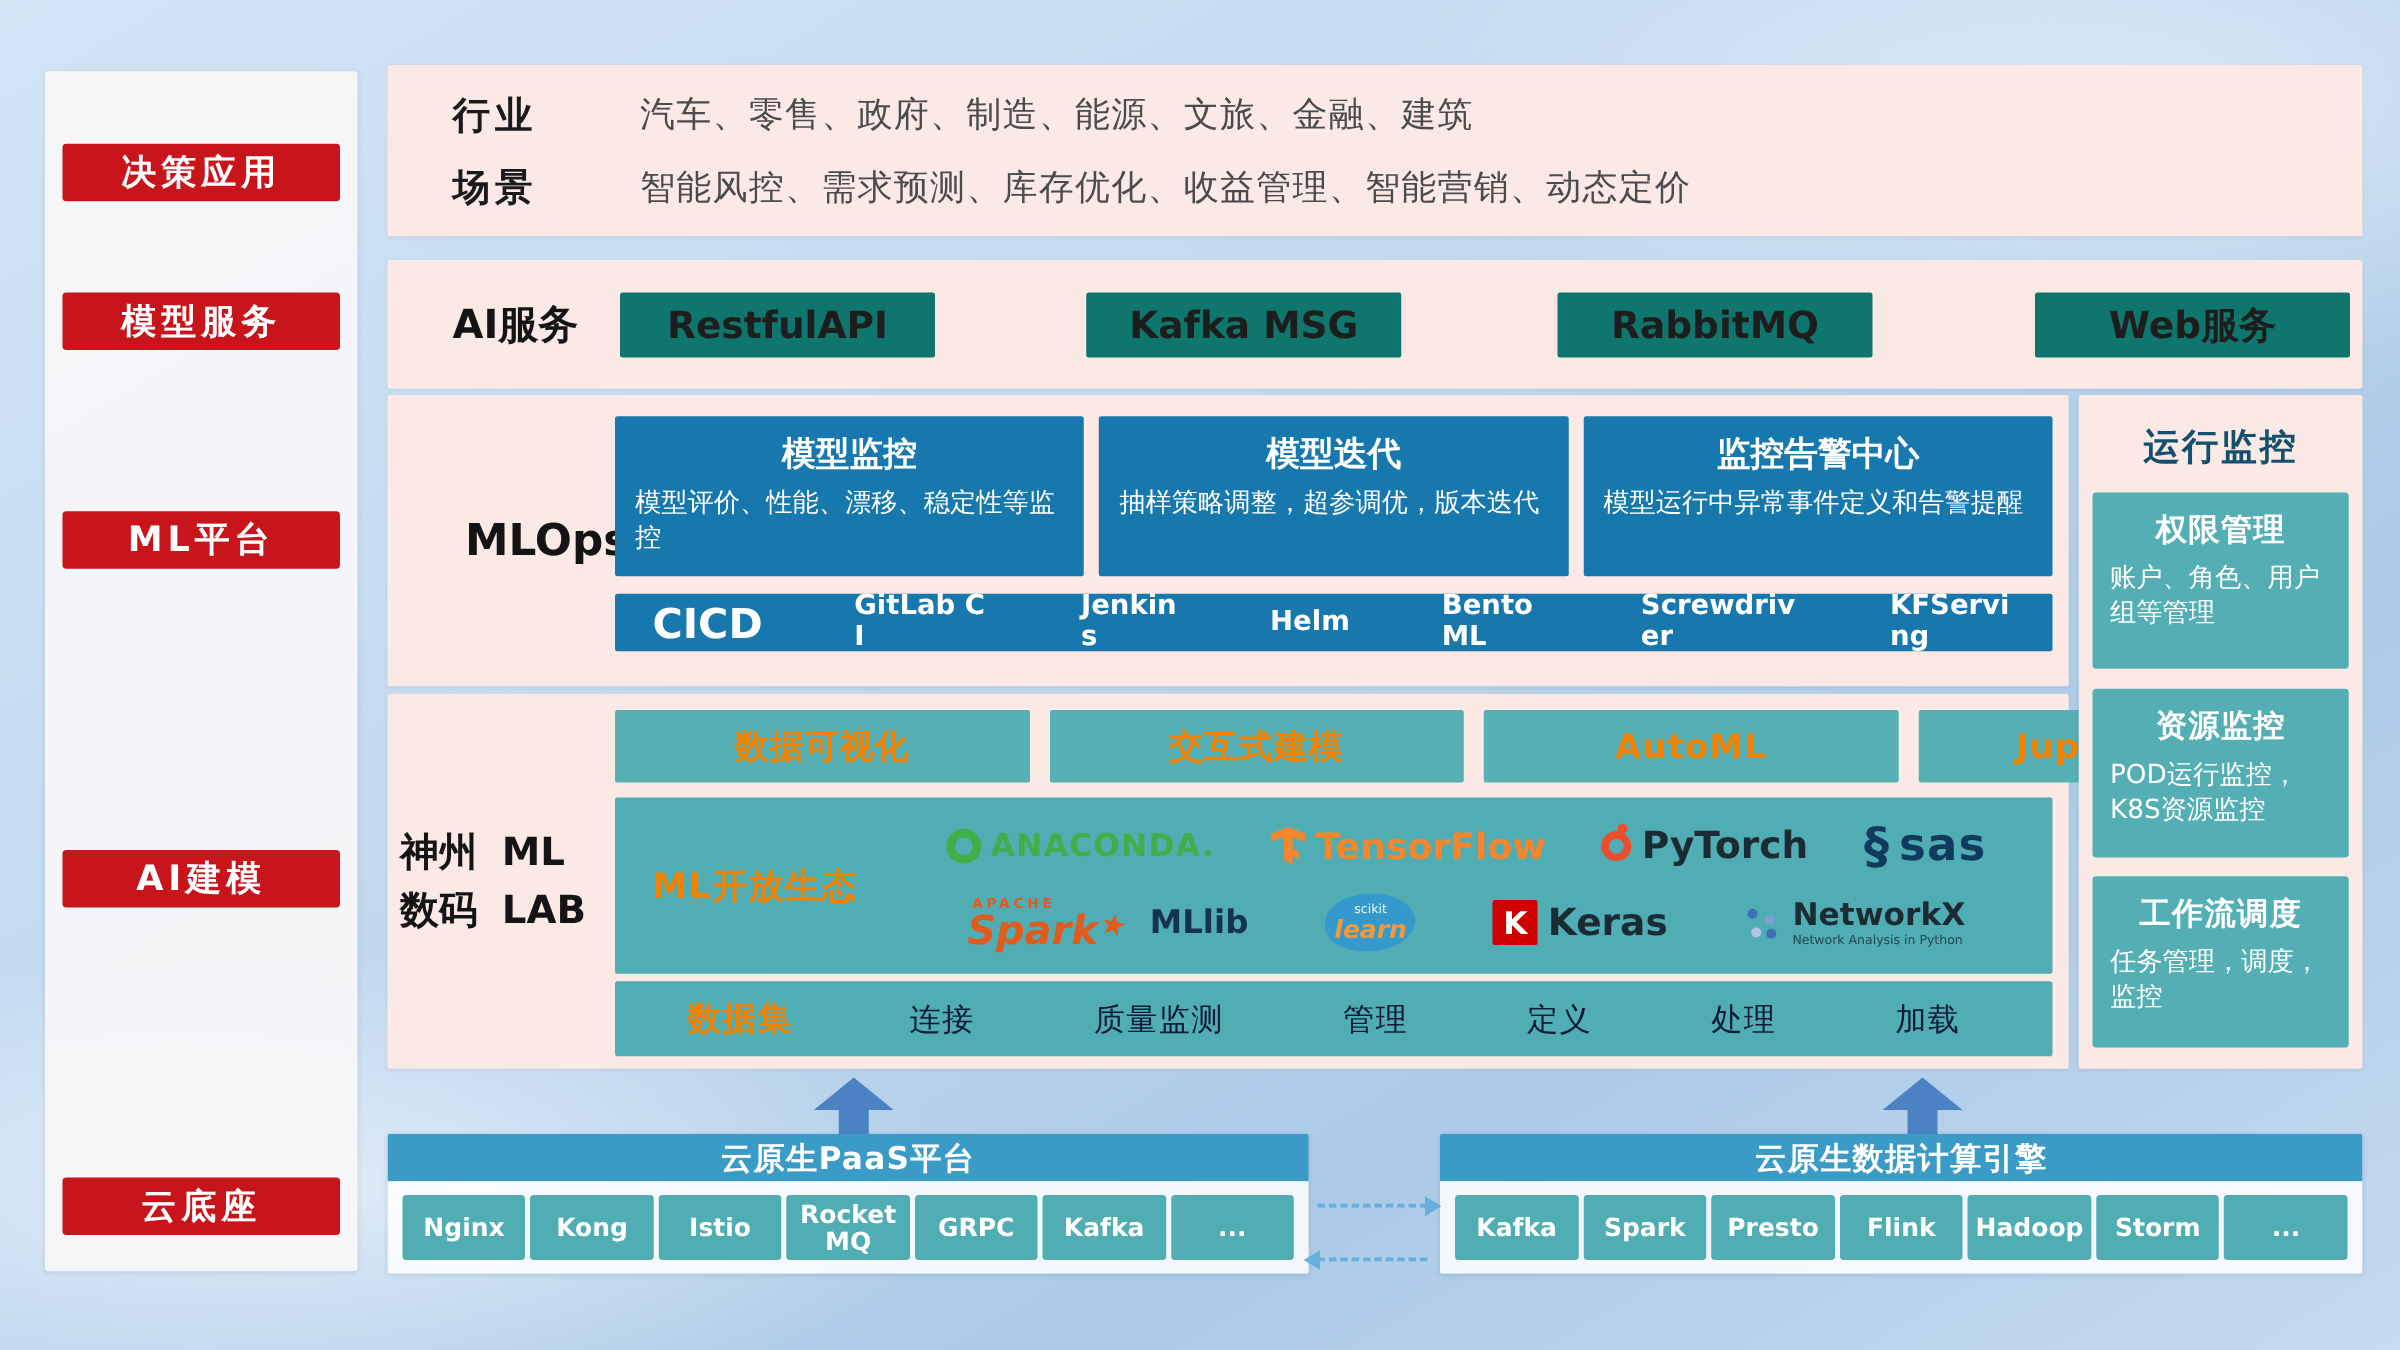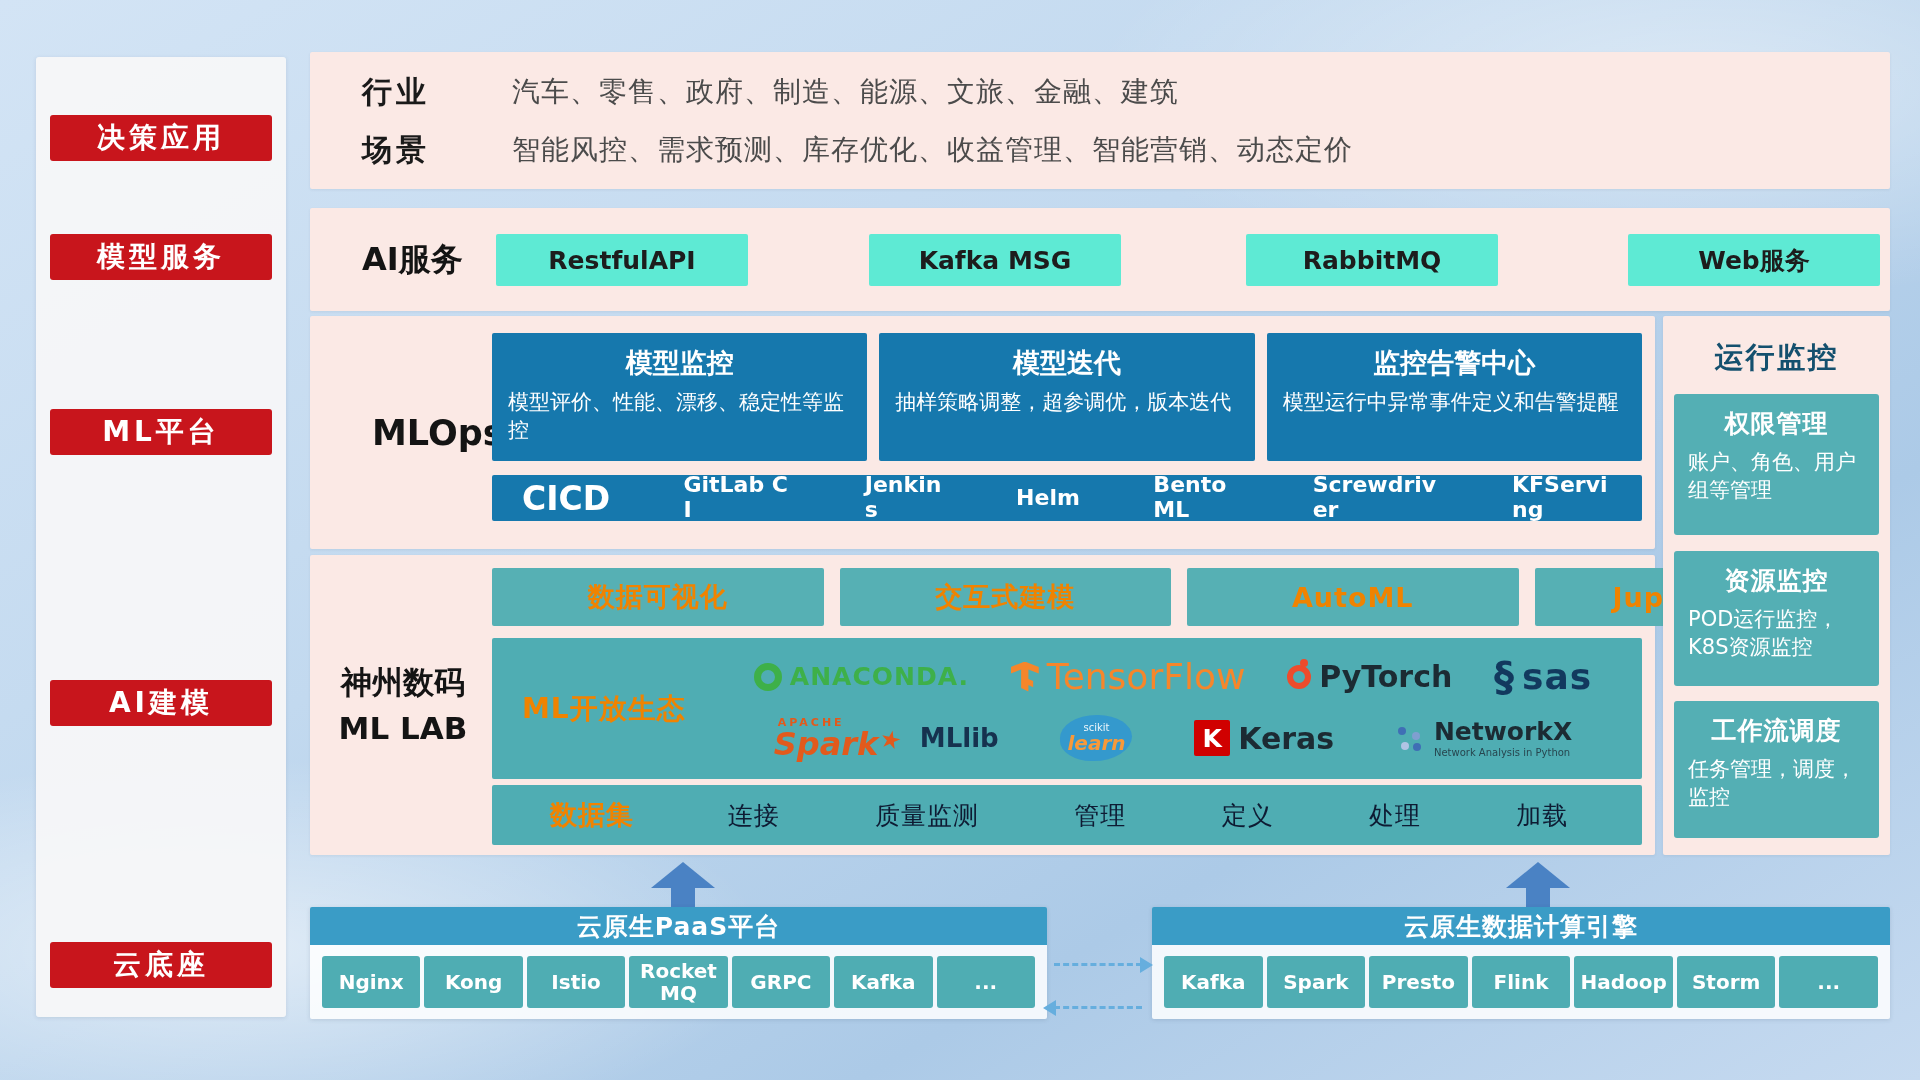--- a/index.html
+++ b/index.html
@@ -21,49 +21,49 @@
     font-size:28px;font-weight:bold;display:flex;align-items:center;justify-content:center;
     letter-spacing:4px;border-radius:3px;cursor:pointer;}
 
   
   .ind-row{position:absolute;left:52px;right:24px;height:48px;display:flex;align-items:center;}
   .ind-label{width:150px;font-size:30px;font-weight:bold;color:#1a1a1a;letter-spacing:4px;}
   .ind-value{font-size:28px;color:#4b4b4b;letter-spacing:1px;}
 
   
   .svc-label{position:absolute;left:52px;top:0;height:100%;display:flex;align-items:center;font-size:32px;font-weight:bold;color:#141414;}
-  .svc-chip{position:absolute;top:26px;width:252px;height:52px;background:#5eead4;color:#1d1d1d;
-    font-weight:bold;font-size:25px;display:flex;align-items:center;justify-content:center;border-radius:2px;cursor:pointer;}
+  .svc-chip{position:absolute;top:26px;width:252px;height:52px;background:#0f766e;color:#1d1d1d;
+    font-weight:bold;font-size:30px;display:flex;align-items:center;justify-content:center;border-radius:2px;cursor:pointer;}
 
   
   .mlops-label{position:absolute;left:62px;top:0;height:100%;display:flex;align-items:center;font-size:35px;font-weight:bold;color:#141414;}
   .mlops-cards{position:absolute;left:182px;top:17px;width:1150px;display:flex;gap:12px;}
   .ml-card{flex:1;height:128px;background:#1678ad;color:#fff;border-radius:2px;}
   .ml-card .t{text-align:center;font-size:27px;font-weight:bold;margin:12px 0 7px;}
   .ml-card .d{font-size:21px;padding:0 16px;line-height:1.35;}
   .cicd-bar{position:absolute;left:182px;top:159px;width:1150px;height:46px;background:#1678ad;border-radius:2px;
     display:flex;align-items:center;justify-content:space-between;padding:0 30px;color:#fff;}
   .cicd-big{font-size:33px;font-weight:bold;}
   .cicd-item{font-size:22px;font-weight:bold;line-height:1.12;word-break:break-all;}
 
   
-  .lab-label{position:absolute;left:10px;top:0;width:166px;height:100%;display:flex;flex-direction:column;
+  .lab-label{position:absolute;left:10px;top:0;width:166px;height:100%;display:flex;
     align-items:center;justify-content:center;font-size:31px;font-weight:bold;color:#141414;line-height:1.5;}
   .tools-row{position:absolute;left:182px;top:13px;width:1374px;height:58px;display:flex;gap:16px;}
   .tool-btn{flex:1;background:#56b0b4;color:#f08300;font-size:27px;font-weight:bold;
     display:flex;align-items:center;justify-content:center;border-radius:2px;cursor:pointer;letter-spacing:1px;}
   .eco-panel{position:absolute;left:182px;top:83px;width:1150px;height:141px;background:#4fadb3;border-radius:2px;}
   .eco-label{position:absolute;left:30px;top:0;height:100%;display:flex;align-items:center;font-size:28px;font-weight:bold;color:#f08300;letter-spacing:1px;}
   .eco-logos{position:absolute;left:220px;right:8px;top:0;height:100%;display:flex;flex-direction:column;justify-content:space-evenly;}
   .eco-row{display:flex;align-items:center;justify-content:space-evenly;}
   .logo{display:flex;align-items:center;gap:8px;}
   .ico-anaconda{width:28px;height:28px;border:7px solid #3eb049;border-radius:50%;display:inline-block;background:transparent;}
   .t-anaconda{font-size:25px;font-weight:bold;color:#3eb049;letter-spacing:1px;}
   .ico-tf{width:28px;height:30px;background:#f6862b;clip-path:polygon(50% 0%,100% 18%,100% 40%,63% 27%,63% 58%,80% 65%,80% 86%,63% 78%,63% 100%,37% 88%,37% 27%,0% 40%,0% 18%);}
-  .t-tf{font-size:36px;font-weight:normal;color:#f6862b;}
+  .t-tf{font-size:29px;font-weight:bold;color:#f6862b;}
   .ico-pytorch{position:relative;width:24px;height:24px;border:6px solid #ee4c2c;border-radius:50%;}
   .ico-pytorch::after{content:"";position:absolute;top:-12px;right:-3px;width:8px;height:8px;background:#ee4c2c;border-radius:50%;}
   .t-pytorch{font-size:30px;font-weight:bold;color:#1c2b33;}
   .sas-swoosh{font-size:40px;font-weight:bold;color:#12395e;line-height:1;}
   .t-sas{font-size:36px;font-weight:bold;color:#12395e;letter-spacing:1px;}
   .spark-col{display:flex;flex-direction:column;line-height:1;}
   .t-apache{font-size:11px;letter-spacing:3px;color:#e25a1c;font-weight:bold;margin-left:4px;}
   .spark-word{display:flex;align-items:flex-start;}
   .t-spark{font-size:32px;font-weight:bold;color:#e25a1c;font-style:italic;}
   .spark-star{font-size:24px;color:#e25a1c;margin-left:2px;transform:rotate(12deg);}

